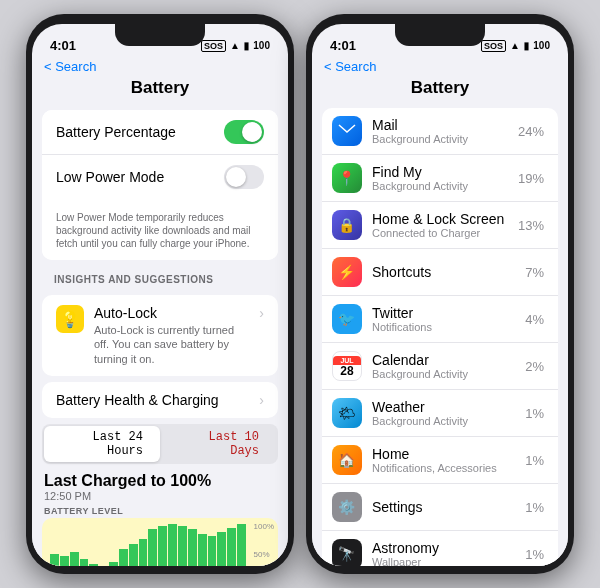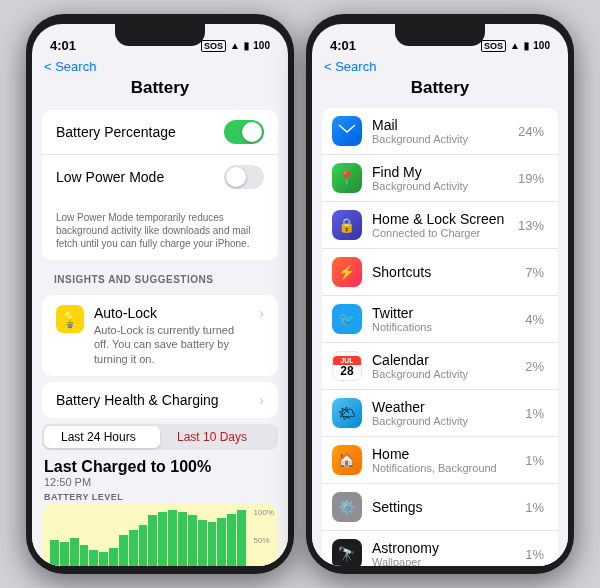--- a/index.html
+++ b/index.html
@@ -171,25 +171,26 @@
     }
     .time-tabs {
       display: flex;
       background: #e5e5ea;
       border-radius: 8px;
       margin: 6px 10px 4px;
       padding: 2px;
     }
     .time-tab {
       flex: 1;
-      text-align: left;
+      text-align: right;
       padding: 4px 17px;
       font-size: 12px;
       border-radius: 6px;
       font-weight: 500;
+      font-family: Liberation Mono, monospace;
     }
     .time-tab-active { background: #fff; color: #000; box-shadow: 0 1px 3px rgba(0,0,0,0.15); }
     .time-tab-inactive { color: #b91c1c; }
     .charged-info {
       padding: 4px 12px 0;
     }
     .charged-title { font-size: 16px; font-weight: 600; color: #000; }
     .charged-time { font-size: 11px; color: #6c6c70; }
     .battery-section-label {
       font-size: 9px;
@@ -508,21 +509,21 @@
               <div class="app-name">Weather</div>
               <div class="app-sub">Background Activity</div>
             </div>
             <span class="app-pct">1%</span>
           </div>
 
           <div class="app-row">
             <div class="app-icon icon-home" style="font-size:14px;">🏠</div>
             <div class="app-info">
               <div class="app-name">Home</div>
-              <div class="app-sub">Notifications, Background</div>
+              <div class="app-sub">Notifications, Accessories</div>
             </div>
             <span class="app-pct">1%</span>
           </div>
 
           <div class="app-row">
             <div class="app-icon icon-settings" style="font-size:14px;">⚙️</div>
             <div class="app-info">
               <div class="app-name">Settings</div>
               <div class="app-sub"></div>
             </div>

